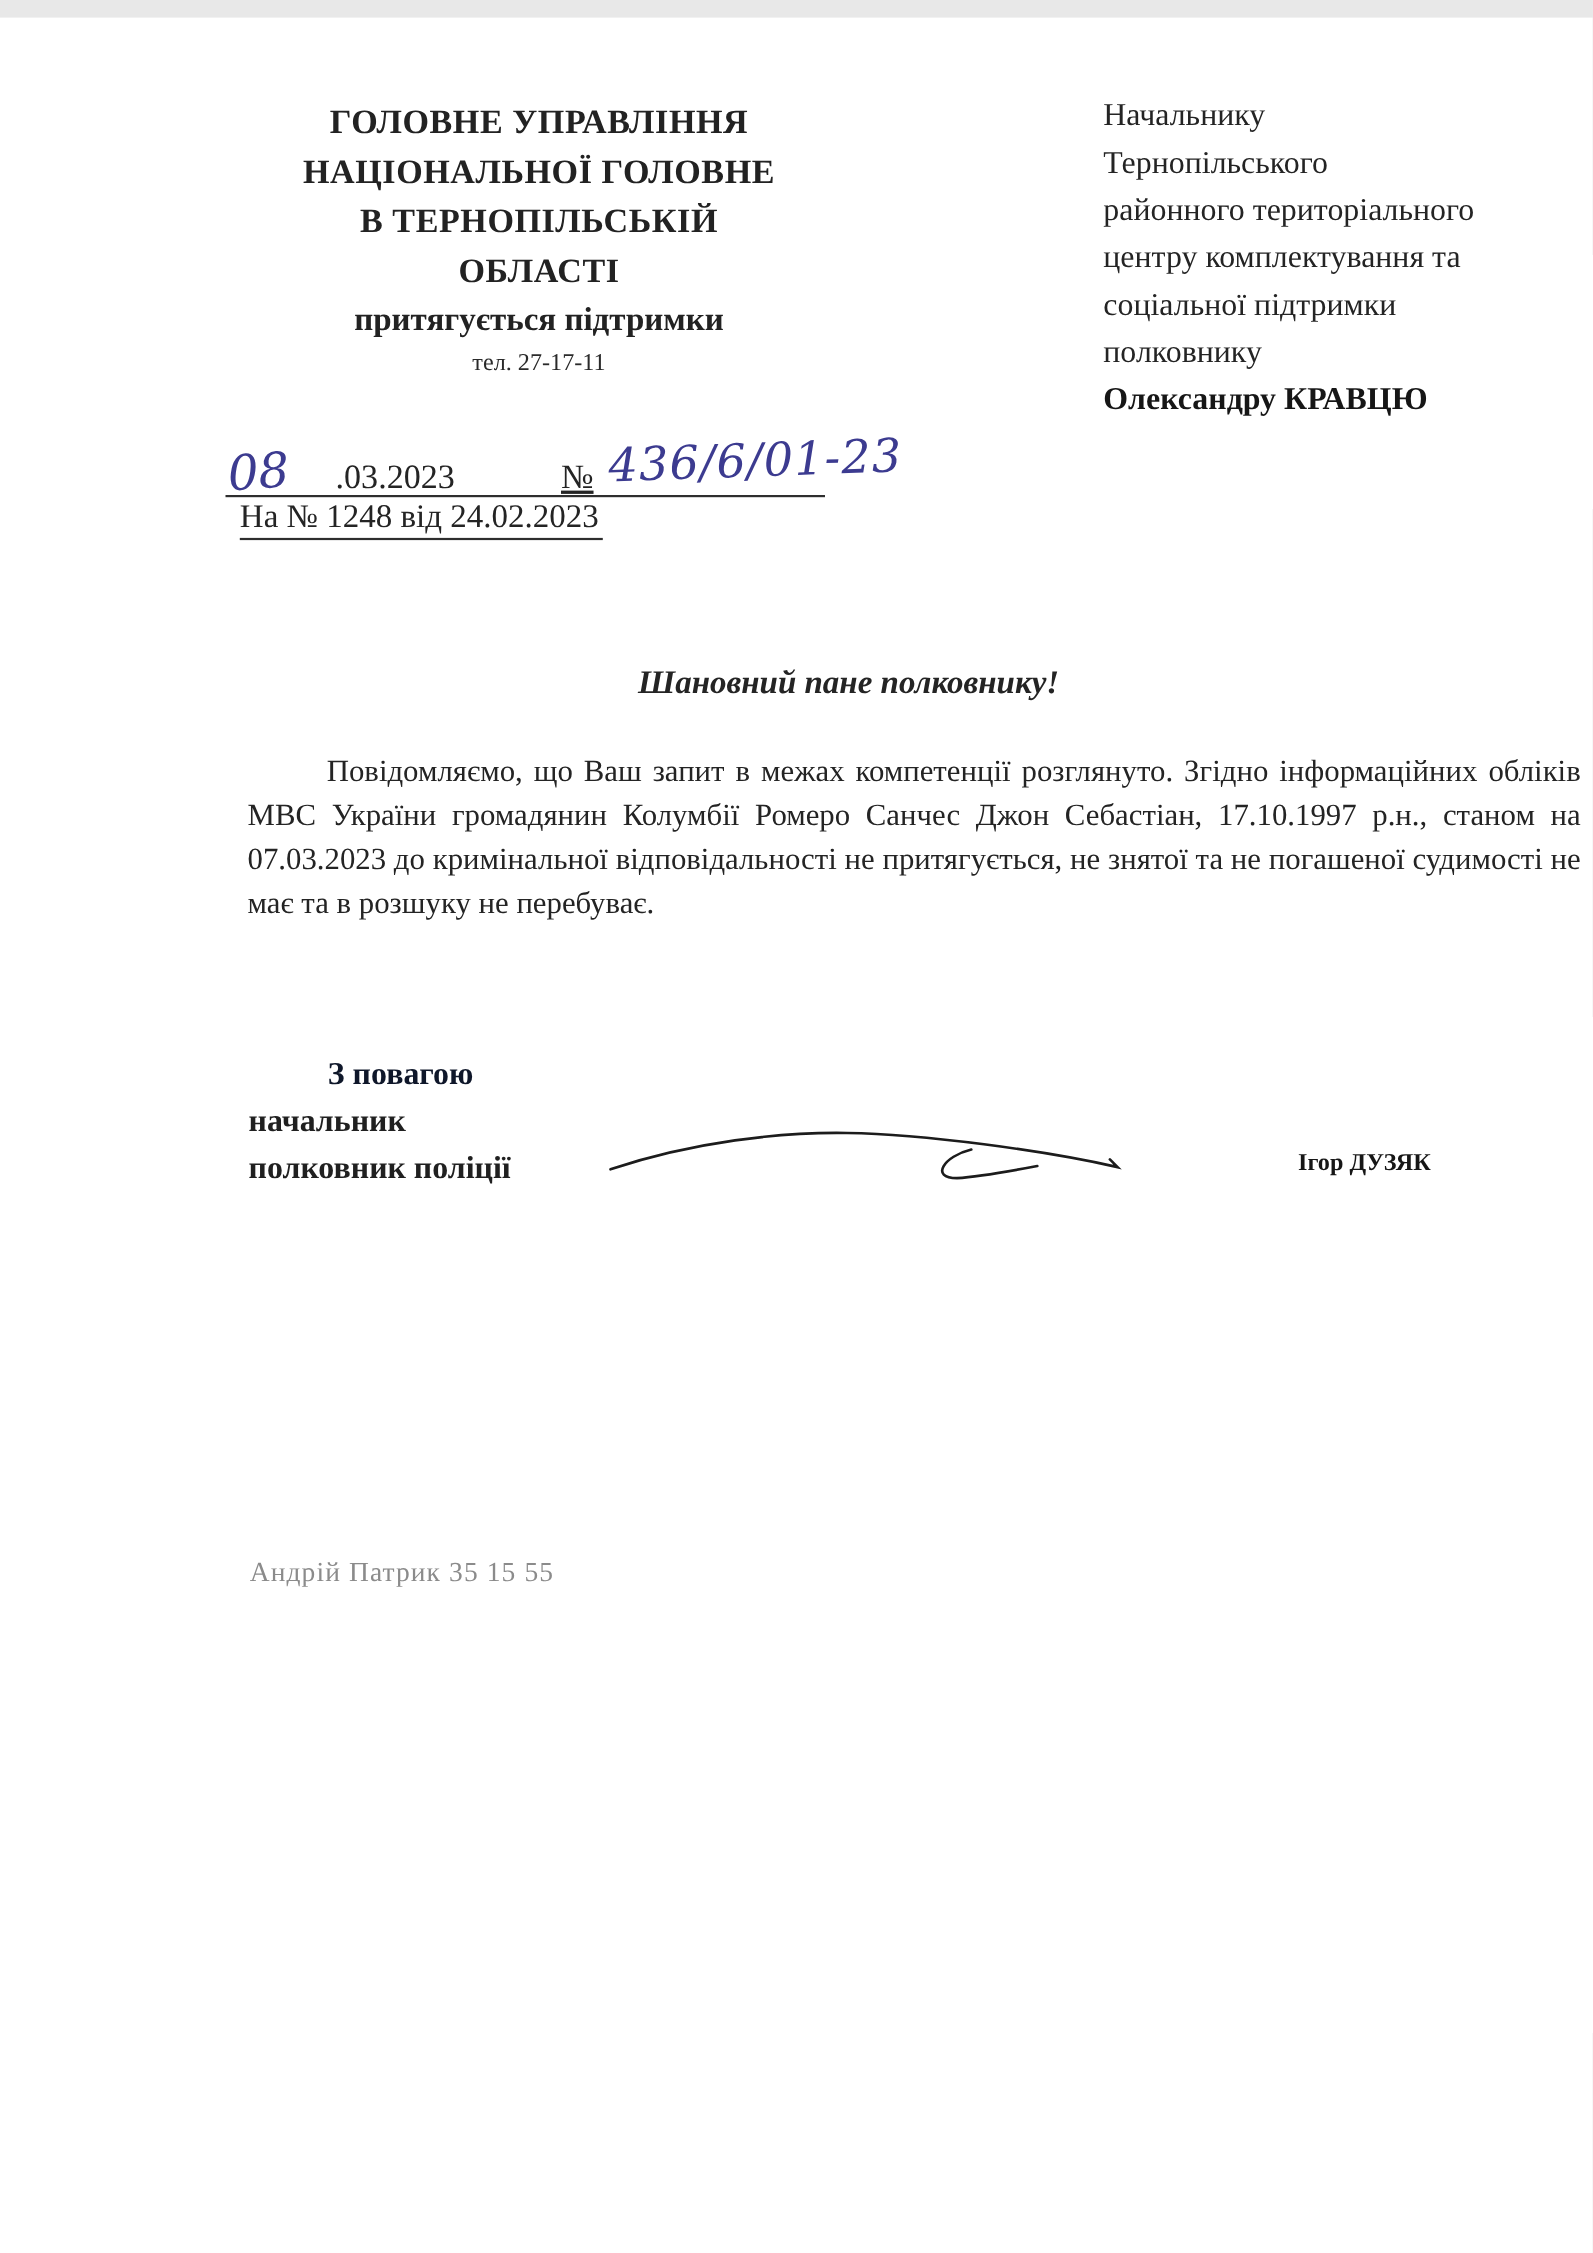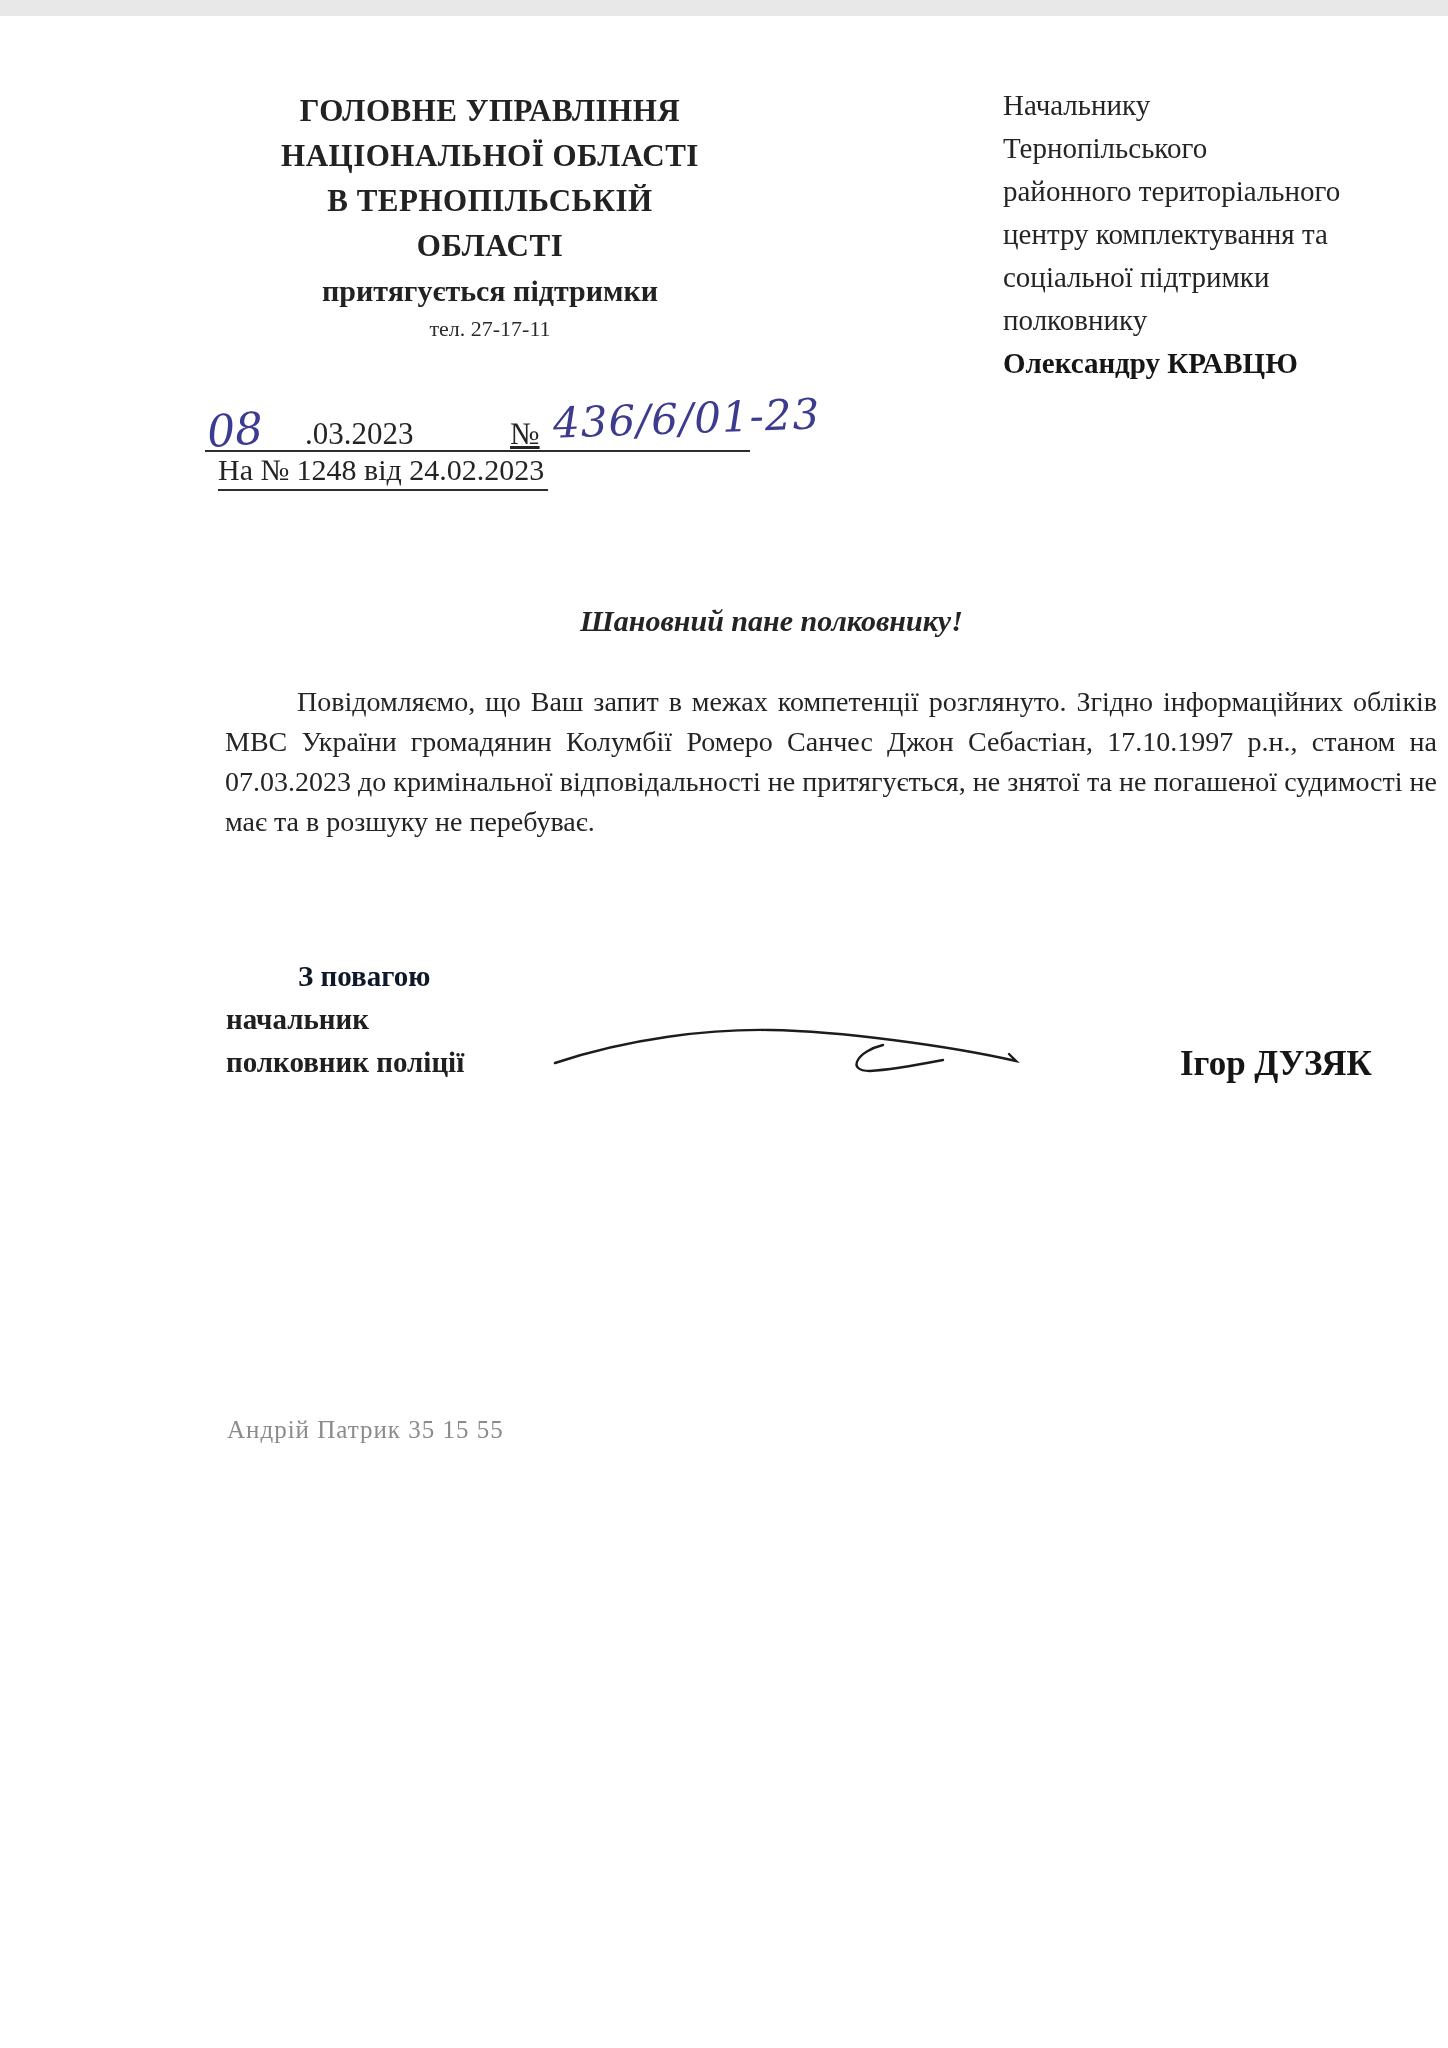--- a/index.html
+++ b/index.html
@@ -67,36 +67,36 @@
     position:absolute; left:225px; top:666px; width:1212px;
     font-size:28px; line-height:40px; text-align:justify; text-indent:72px;
     color:#242424; margin:0;
   }
 
   
   .regards   { position:absolute; left:298px; top:944px;  font-size:29px; font-weight:bold; color:#0f172a; }
   .position1 { position:absolute; left:226px; top:987px;  font-size:29px; font-weight:bold; color:#202020; }
   .position2 { position:absolute; left:226px; top:1030px; font-size:29px; font-weight:bold; color:#202020; }
   .signature-svg { position:absolute; left:530px; top:1002px; }
-  .signer    { position:absolute; left:1180px; top:1028px; font-size:35px; font-weight:bold; color:#161616; white-space:nowrap; }
+  .signer    { position:absolute; left:1180px; top:1028px; font-size:22px; font-weight:bold; color:#161616; white-space:nowrap; }
 
   
   .footer-note {
     position:absolute; left:227px; top:1400px;
     font-size:25px; color:#8b8b8b; letter-spacing:1px; white-space:nowrap;
   }
 </style>
 </head>
 <body>
 
 <div class="page">
 
   <div class="sender">
     <div class="org-line">ГОЛОВНЕ УПРАВЛІННЯ</div>
-    <div class="org-line">НАЦІОНАЛЬНОЇ ОБЛАСТІ</div>
+    <div class="org-line">НАЦІОНАЛЬНОЇ ГОЛОВНЕ</div>
     <div class="org-line">В ТЕРНОПІЛЬСЬКІЙ</div>
     <div class="org-line">ОБЛАСТІ</div>
     <div class="dept-line">притягується підтримки</div>
     <div class="phone-line">тел. 27-17-11</div>
   </div>
 
   <div class="ref-row">
     <span class="hw hw-date">08</span>
     <span class="printed-date">.03.2023</span>
     <span class="num-sign">№</span>

